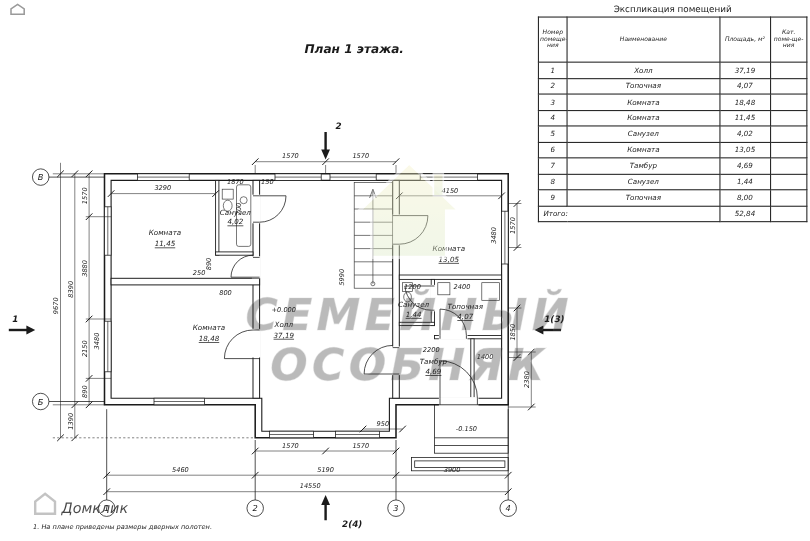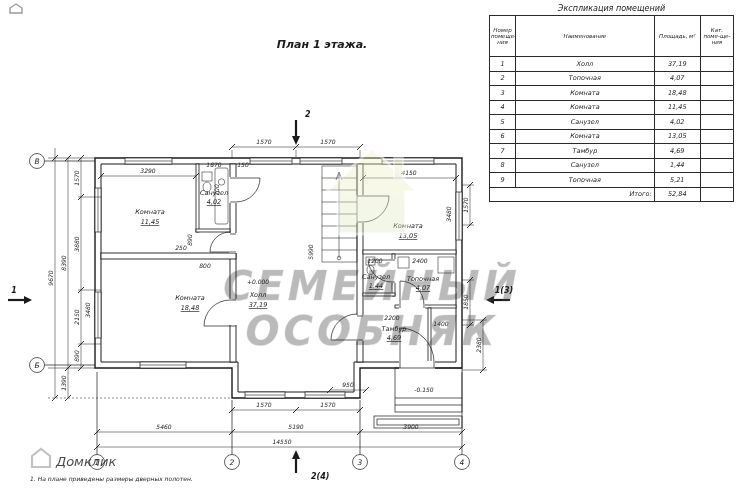--- a/index.html
+++ b/index.html
@@ -8,26 +8,26 @@
     background:#ffffff;
     font-family:"DejaVu Sans", sans-serif;
   }
   svg text {
     font-family:"DejaVu Sans", sans-serif;
     font-style:italic;
     fill:#1b1b1b;
   }
   .plan-svg { position:absolute; left:0; top:0; }
   .expl { position:absolute; left:489px; top:4px; width:245px; }
-  .expl-title { text-align:center; font-size:8px; font-style:italic; color:#1b1b1b; margin-bottom:2px; }
+  .expl-title { text-align:center; font-size:8px; color:#1b1b1b; margin-bottom:2px; }
   table.expl-t { border-collapse:collapse; width:100%; table-layout:fixed; }
   .expl-t th, .expl-t td { border:1px solid #2a2a2a; font-style:italic; color:#1b1b1b; overflow:hidden; }
   .expl-t th { font-size:5.5px; font-weight:normal; padding:1px 1px; vertical-align:middle; text-align:center; line-height:1.15; height:38px; }
   .expl-t td { font-size:6.5px; text-align:center; height:13.5px; padding:0 2px; line-height:1; }
-  .expl-t td.total-label { text-align:right; padding-left:4px; }
+  .expl-t td.total-label { text-align:left; padding-left:4px; }
 </style>
 </head>
 <body>
 
 <svg class="plan-svg" width="736" height="492" viewBox="0 0 736 492">
   <defs>
     <linearGradient id="wm-grad" x1="0" y1="0" x2="0" y2="1">
       <stop offset="0" stop-color="#f3efc3"></stop>
       <stop offset="1" stop-color="#d9e7c2"></stop>
     </linearGradient>
@@ -433,21 +433,21 @@
     </tr>
     <tr>
       <td>8</td>
           <td>Санузел</td>
           <td>1,44</td>
           <td></td>
     </tr>
     <tr>
       <td>9</td>
           <td>Топочная</td>
-          <td>5,21</td>
+          <td>8,00</td>
           <td></td>
     </tr>
     <tr>
       <td class="total-label" colspan="2">Итого:</td>
       <td>52,84</td>
       <td></td>
     </tr>
   </tbody>
     </table>
 </div>

